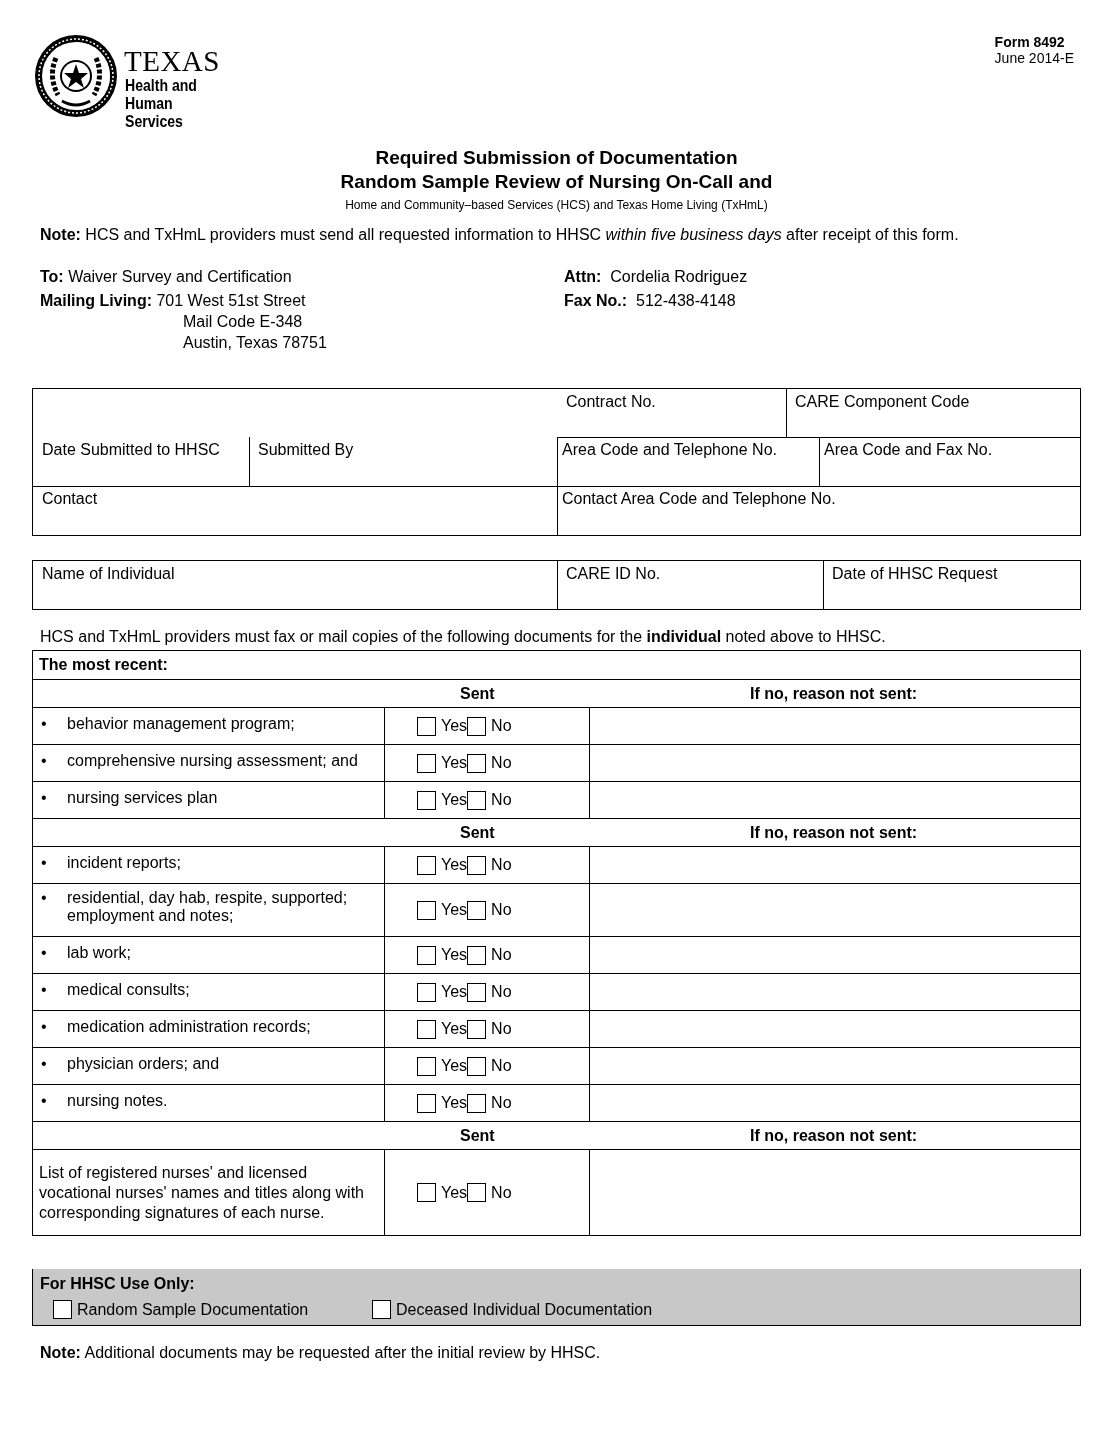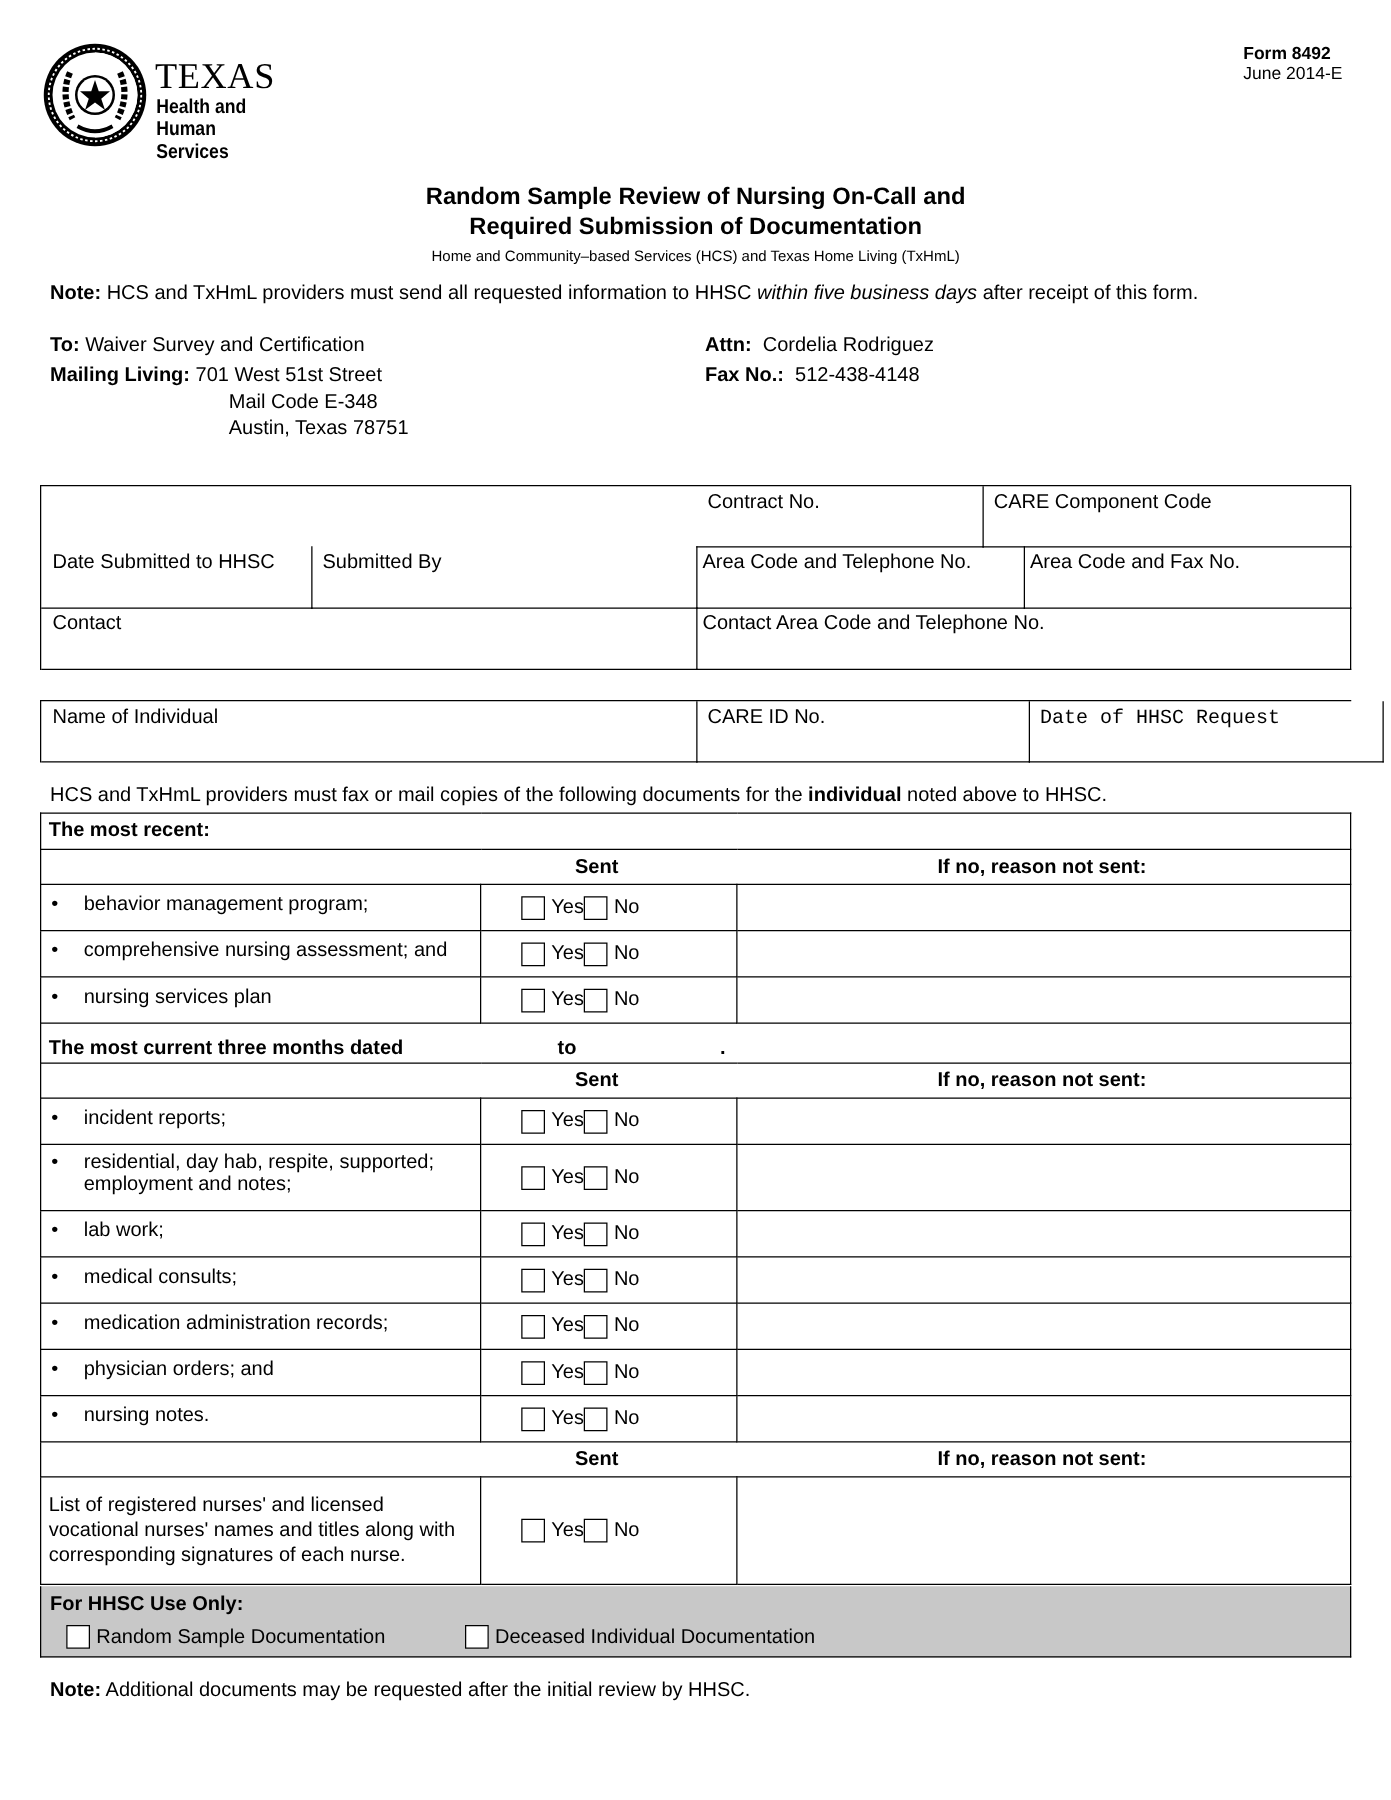--- a/index.html
+++ b/index.html
@@ -68,22 +68,22 @@
     <div>Services</div>
   </div>
 </div>
 
 <div class="form-no">
   <div class="num">Form 8492</div>
   <div>June 2014-E</div>
 </div>
 
 <div class="title">
+  <div>Required Submission of Documentation</div>
   <div>Random Sample Review of Nursing On-Call and</div>
-  <div>Required Submission of Documentation</div>
 </div>
 <div class="subtitle">Home and Community–based Services (HCS) and Texas Home Living (TxHmL)</div>
 <div class="note-top">
   <span class="b">Note:</span><span> HCS and TxHmL providers must send all requested information to HHSC </span><i>within five business days</i><span> after receipt of this form.</span>
 </div>
 
 <div class="addr" style="left:40px; top:266px;">
   <div><span class="b">To:</span><span> Waiver Survey and Certification</span></div>
   <div style="margin-top:3px;"><span class="b">Mailing Living:</span><span> 701 West 51st Street</span></div>
   <div style="padding-left:143px;">Mail Code E-348</div>
@@ -103,21 +103,21 @@
   <div class="cell" style="left:524px; top:48px; width:263px; height:50px; padding-left:5px;"><span>Area Code and Telephone No.</span></div>
   <div class="cell" style="left:786px; top:48px; width:262px; height:50px; padding-left:5px;"><span>Area Code and Fax No.</span></div>
 
   <div class="cell" style="left:524px; top:97px; width:524px; height:50px; padding-left:5px;"><span>Contact Area Code and Telephone No.</span></div>
   <div class="cell" style="left:0; top:97px; width:525px; height:50px;"><span>Contact</span></div>
 </div>
 
 <div class="grid" style="left:32px; top:560px; width:1049px; height:50px; border-right:none; border-bottom:none;">
   <div class="cell" style="left:0; top:0; width:525px; height:49px;"><span>Name of Individual</span></div>
   <div class="cell" style="left:524px; top:0; width:267px; height:49px;"><span>CARE ID No.</span></div>
-  <div class="cell" style="left:790px; top:0; width:284px; height:49px;font-family:Liberation Mono, monospace;"><span>Date of HHSC Request</span></div>
+  <div class="cell" style="left:790px; top:0; width:258px; height:49px;"><span>Date of HHSC Request</span></div>
 </div>
 
 <div class="instr">
   <span>HCS and TxHmL providers must fax or mail copies of the following documents for the </span><span class="b">individual</span><span> noted above to HHSC.</span>
 </div>
 
 <table class="docs">
   <colgroup>
       <col style="width:352px">
       <col style="width:205px">
@@ -188,23 +188,20 @@
               <span class="cb"></span>
               <span>Yes</span>
             </span>
             <span class="no-grp">
               <span class="cb"></span>
               <span>No</span>
             </span>
           </div>
         </td>
         <td></td>
-      </tr>
-      <tr class="sec-title">
-        <td colspan="3" style="position: relative; height: 32px; vertical-align: bottom; padding-bottom: 2px;"><span>The most current three months dated</span><span style="position: absolute; left: 413px; bottom: 2px;">to</span><span style="position: absolute; left: 543px; bottom: 2px;">.</span></td>
       </tr>
       <tr class="hdr">
         <td colspan="3" style="position: relative;">
           <span style="position: absolute; left: 427px; top: 5px;">Sent</span>
           <span style="position: absolute; left: 717px; top: 5px;">If no, reason not sent:</span>
         </td>
       </tr>
       <tr class="row ">
         <td style="padding-left: 6px; vertical-align: top; padding-top: 7px;">
           <div class="wrap2">

